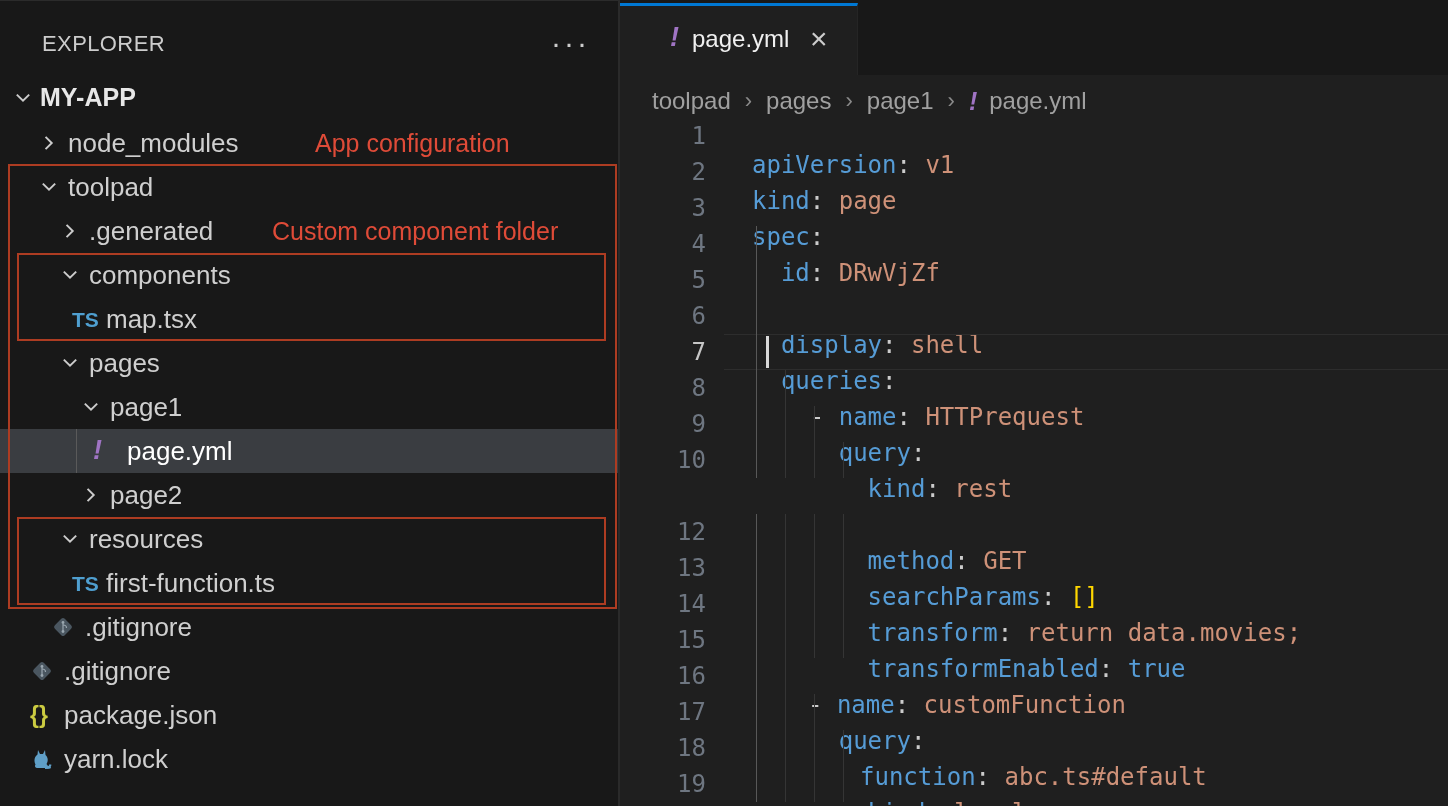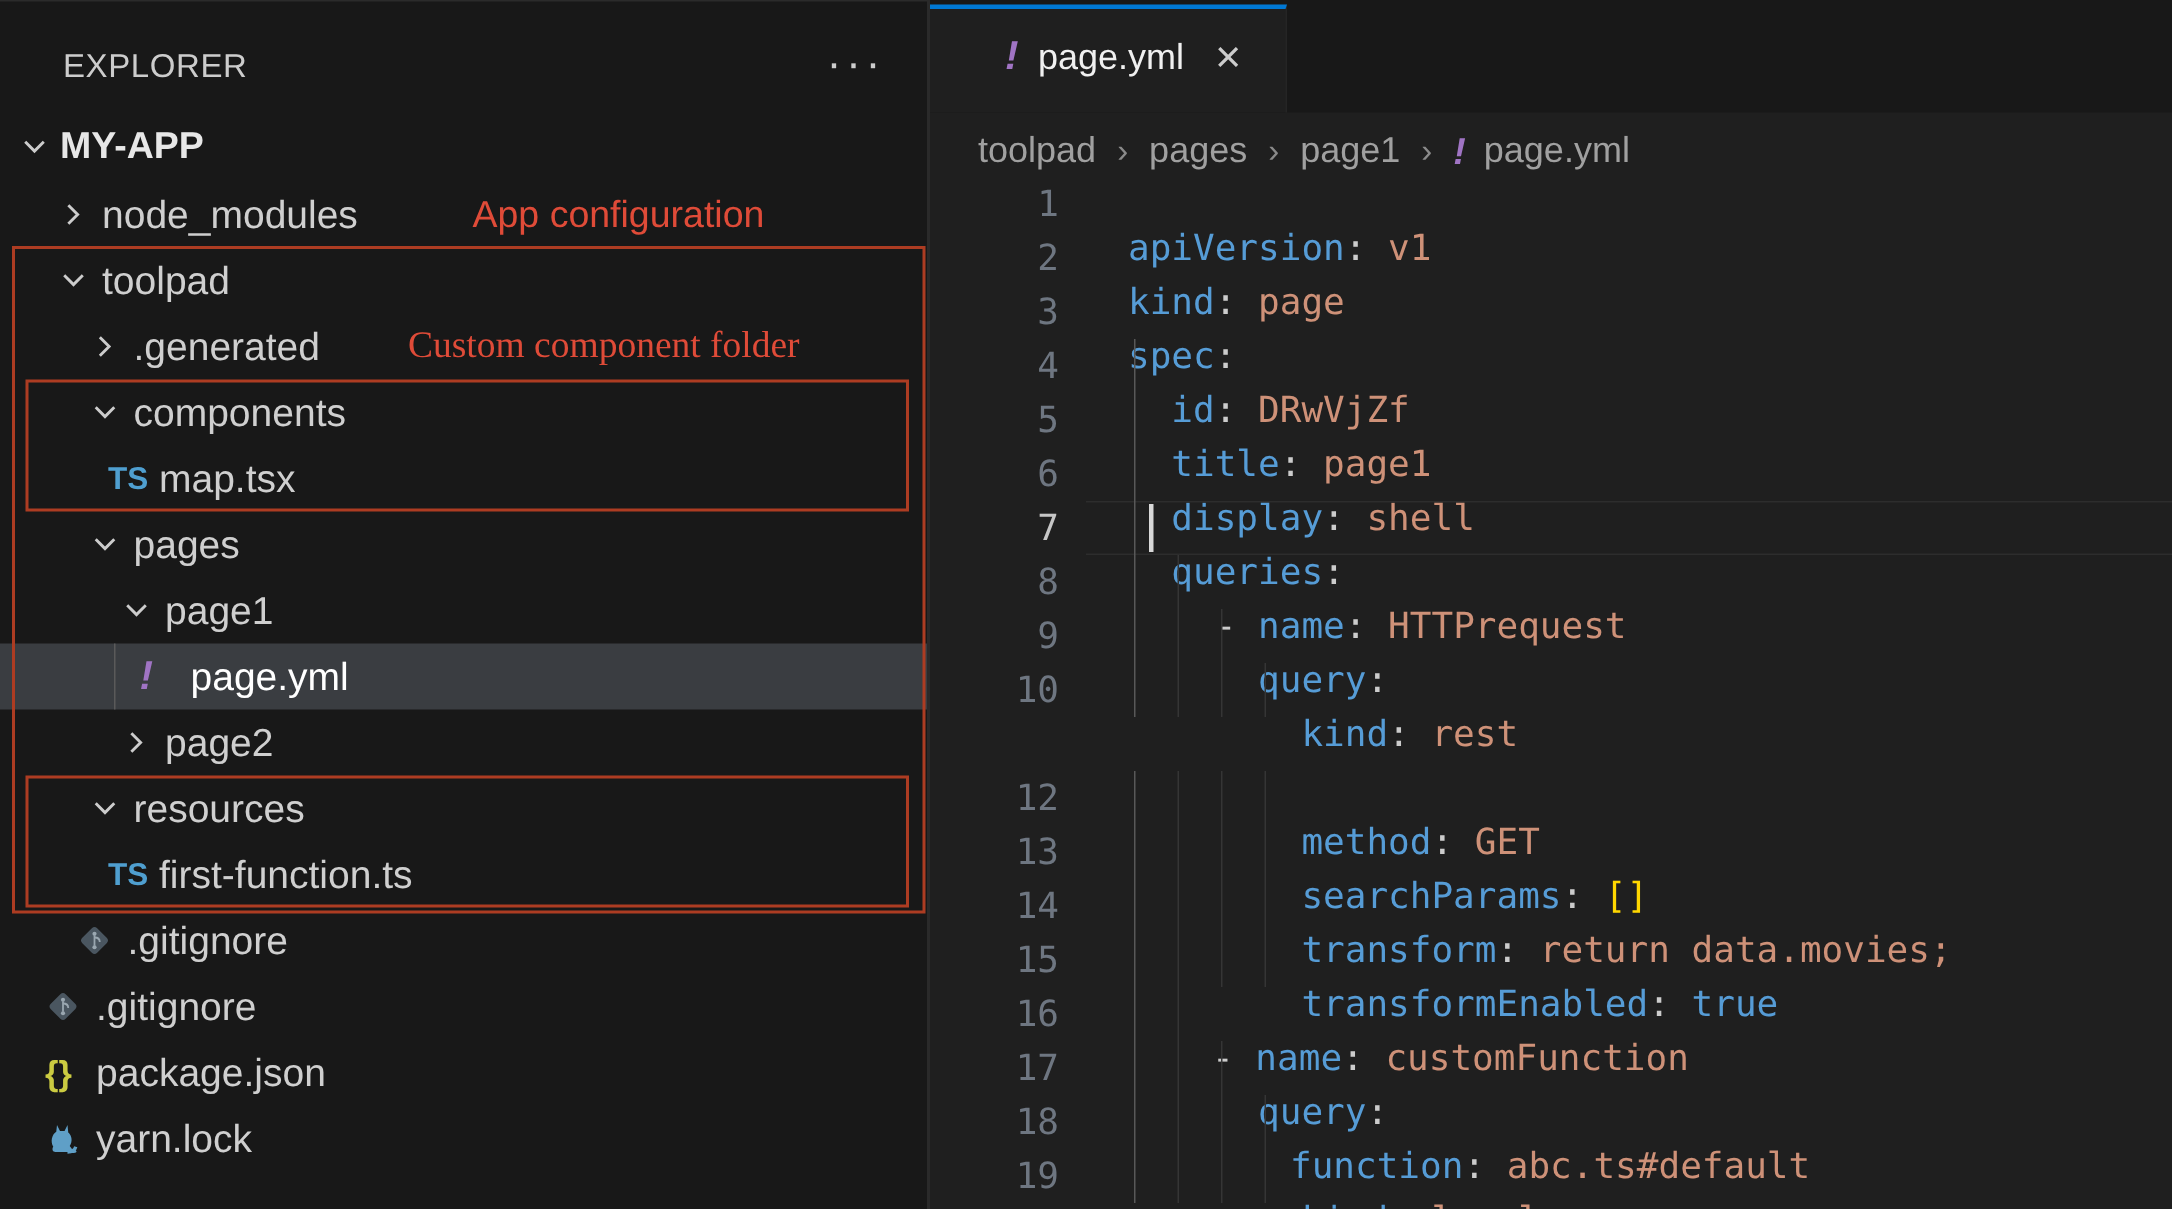--- a/index.html
+++ b/index.html
@@ -127,21 +127,21 @@
           <span class="chev" style="left: 38px;"><svg width="22" height="22" viewBox="0 0 16 16">
               <path d="M3.5 5.5 L8 10 L12.5 5.5" stroke="#cccccc" stroke-width="1.4" fill="none"></path>
             </svg></span>
           <span class="tree-label" style="left: 68px;">toolpad</span>
         </div>
         <div class="tree-row" style="top: 208px;">
           <span class="chev" style="left: 59px;"><svg width="22" height="22" viewBox="0 0 16 16">
               <path d="M5.5 3.5 L10 8 L5.5 12.5" stroke="#cccccc" stroke-width="1.4" fill="none"></path>
             </svg></span>
           <span class="tree-label" style="left: 89px;">.generated</span>
-          <span class="annotation" style="left: 272px; font-family: Liberation Serif, serif;">Custom component folder</span>
+          <span class="annotation" style="left: 272px;">Custom component folder</span>
         </div>
         <div class="tree-row" style="top: 252px;">
           <span class="chev" style="left: 59px;"><svg width="22" height="22" viewBox="0 0 16 16">
               <path d="M3.5 5.5 L8 10 L12.5 5.5" stroke="#cccccc" stroke-width="1.4" fill="none"></path>
             </svg></span>
           <span class="tree-label" style="left: 89px;">components</span>
         </div>
         <div class="tree-row" style="top: 296px;">
           <span class="ic-ts" style="left: 72px;">TS</span>
           <span class="tree-label" style="left: 106px;">map.tsx</span>
@@ -252,21 +252,20 @@
           <div class="code-text" style="left: 132px;"><span class="tk-k">spec</span><span class="tk-p">:</span></div>
         </div>
         <div class="code-line" style="top: 108px;">
           <div class="gutter">4</div>
           <div class="guide active" style="left: 136px;"></div>
           <div class="code-text" style="left: 160.9px;"><span class="tk-k">id</span><span class="tk-p">: </span><span class="tk-v">DRwVjZf</span></div>
         </div>
         <div class="code-line" style="top: 144px;">
           <div class="gutter">5</div>
           <div class="guide active" style="left: 136px;"></div>
-          <div class="code-text" style="left: 160.9px;"><span class="tk-k">title</span><span class="tk-p">: </span><span class="tk-v">page1</span></div>
         </div>
         <div class="code-line" style="top: 180px;">
           <div class="gutter">6</div>
           <div class="guide active" style="left: 136px;"></div>
           <div class="code-text" style="left: 160.9px;"><span class="tk-k">display</span><span class="tk-p">: </span><span class="tk-v">shell</span></div>
         </div>
         <div class="code-line current" style="top: 216px;">
           <div class="current-line-border"></div>
           <div class="gutter">7</div>
           <div class="guide active" style="left: 136px;"></div>

